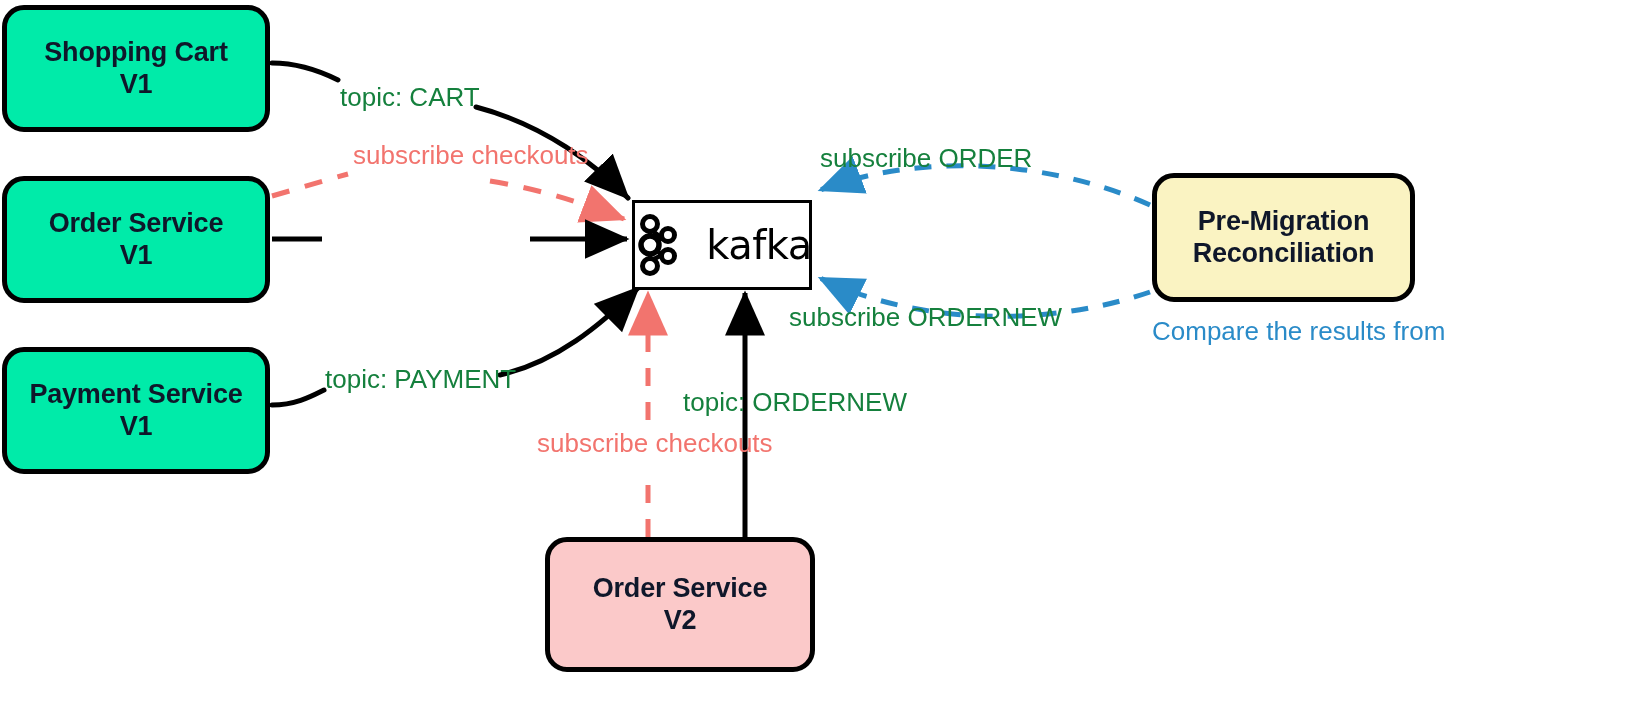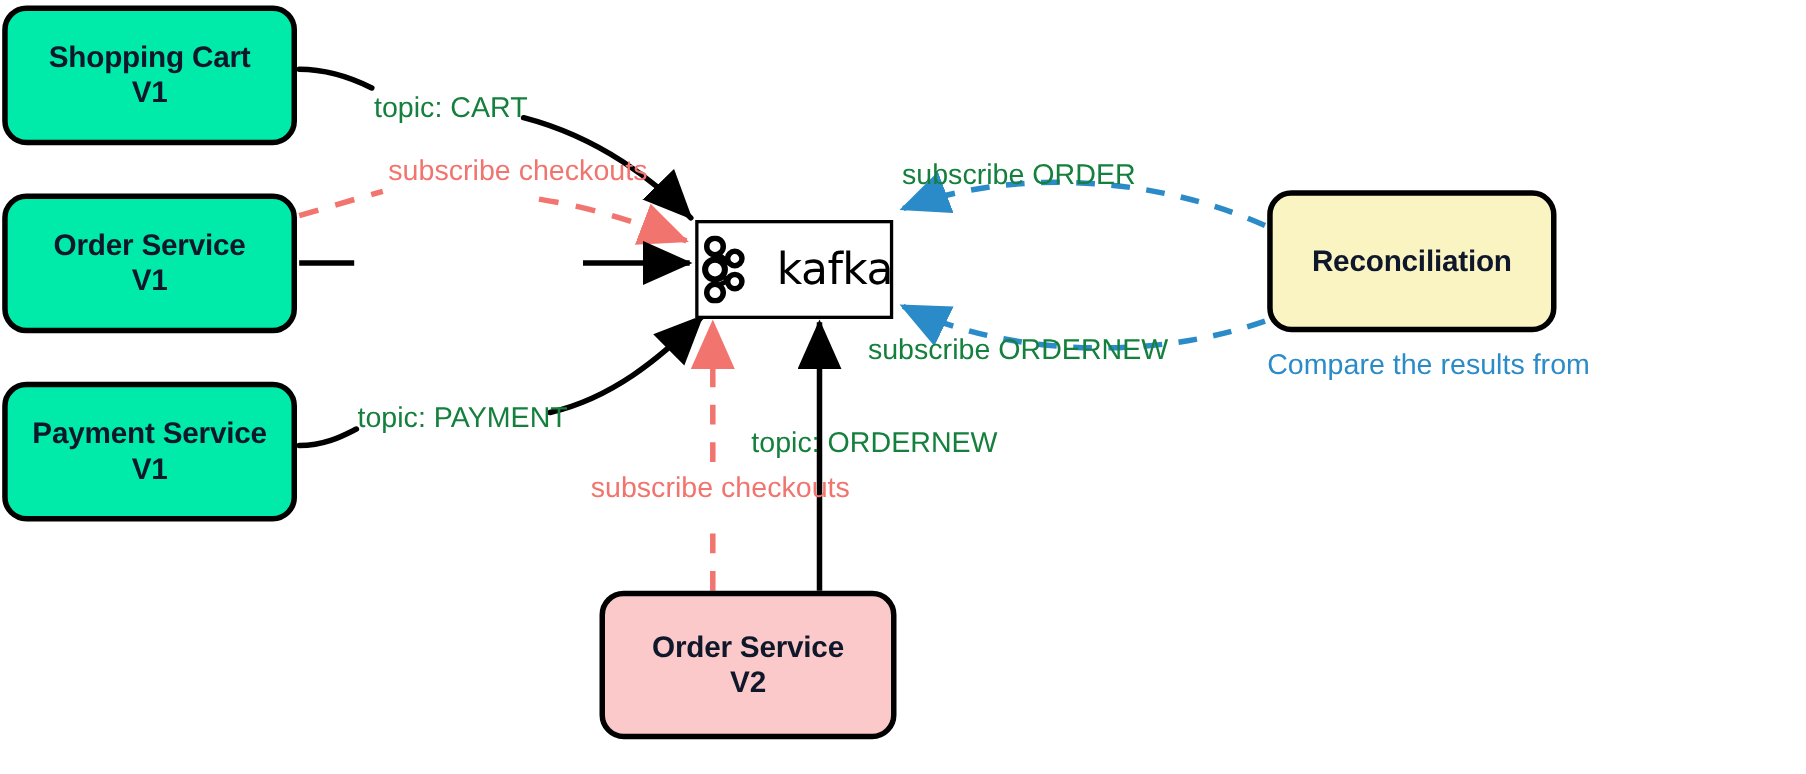--- a/index.html
+++ b/index.html
@@ -141,20 +141,21 @@
     <span class="node-line">Payment Service</span>
     <span class="node-line">V1</span>
   </div>
 
   <div class="node node-service-pink" style="left:545px; top:537px; width:270px; height:135px;">
     <span class="node-line">Order Service</span>
     <span class="node-line">V2</span>
   </div>
 
   <div class="node node-reconcile" style="left:1152px; top:173px; width:263px; height:129px;">
+    <span class="node-line">Pre-Migration</span>
     <span class="node-line">Reconciliation</span>
   </div>
 
   <div class="kafka-box" style="left:632px; top:200px; width:180px; height:90px;">
     <span style="display:inline-block; width:52px; height:62px;">
       <svg viewBox="0 0 52 62" width="52" height="62" xmlns="http://www.w3.org/2000/svg">
 
         <path d="M18,15 L30,24 M18,31 L30,24 M18,31 L30,41 M18,47 L30,41" stroke="#000000" stroke-width="4.5" fill="none" stroke-linecap="round"></path>
         <line x1="18" y1="15" x2="18" y2="47" stroke="#000000" stroke-width="4.5" stroke-linecap="round"></line>
 

